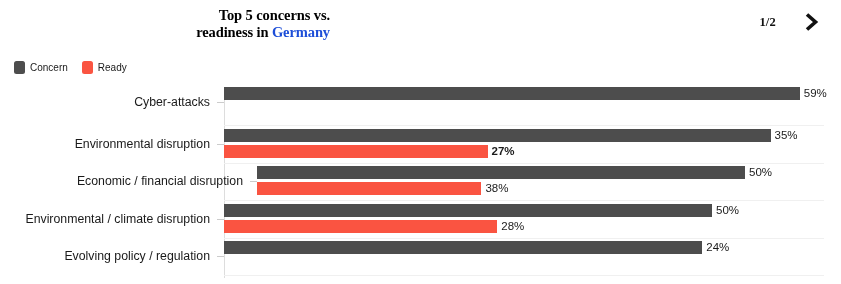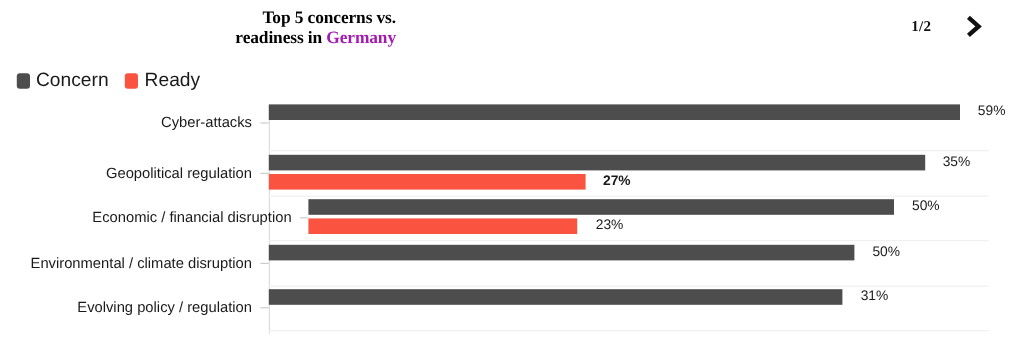--- a/index.html
+++ b/index.html
@@ -30,21 +30,21 @@
     top: 7px;
     width: 320px;
     font-family: "Liberation Serif", serif;
     font-weight: bold;
     font-size: 14.5px;
     line-height: 16.5px;
     letter-spacing: -0.1px;
     color: #000000;
   }
   #chart-title .country {
-    color: #a21caf;
+    color: #1d4ed8;
   }
 
   #pager {
     position: absolute;
     right: 17px;
     top: 9px;
     display: flex;
     align-items: center;
     gap: 22px;
   }
@@ -78,21 +78,21 @@
     align-items: center;
     gap: 5px;
   }
   .legend-swatch {
     width: 11px;
     height: 13px;
     border-radius: 2.5px;
     display: block;
   }
   .legend-label {
-    font-size: 16px;
+    font-size: 10px;
     color: #1a1a1a;
     line-height: 13px;
   }
 
   
   #plot {
     position: absolute;
     left: 0;
     top: 86px;
     width: 841px;
@@ -154,21 +154,21 @@
     top: 0;
     height: 13px;
   }
   .bar-value {
     position: absolute;
     top: -1px;
     font-size: 11.5px;
     line-height: 14px;
     color: #1a1a1a;
     white-space: nowrap;
-    padding-left: 15px;
+    padding-left: 4px;
   }
 </style>
 </head>
 <body>
 
 <div id="header">
 
   <div id="chart-title">
     <span>Top 5 concerns vs.</span><br>
     <span>readiness in </span><span class="country">Germany</span>
@@ -207,53 +207,57 @@
   <div id="bars">
       <div class="bar-group" style="top: 0;">
         <div class="cat-label">Cyber-attacks</div>
         <div class="tick"></div>
         <div class="bar-row concern" style="width: 605.12px;">
           <div class="bar" title="Cyber-attacks — Concern 59%" style="width: 575.84px; background: rgb(77, 77, 77);"></div>
           <span class="bar-value" style="left: 575.84px;">59%</span>
         </div>
       </div>
       <div class="bar-group" style="top: 41.5px;">
-        <div class="cat-label">Geopolitical regulation</div>
+        <div class="cat-label">Environmental disruption</div>
         <div class="tick"></div>
         <div class="bar-row concern" style="width: 605.12px;">
           <div class="bar" title="Geopolitical disruption — Concern 56%" style="width: 546.56px; background: rgb(77, 77, 77);"></div>
           <span class="bar-value" style="left: 546.56px;">35%</span>
         </div>
         <div class="bar-row ready" style="width: 605.12px;">
           <div class="bar" title="Geopolitical disruption — Ready 27%" style="width: 263.52px; background: rgb(250, 84, 65);"></div>
           <span class="bar-value" style="left: 263.52px; font-weight: bold;">27%</span>
         </div>
       </div>
       <div class="bar-group" style="top: 79px; margin-left: 33px;">
         <div class="cat-label">Economic / financial disruption</div>
         <div class="tick"></div>
         <div class="bar-row concern" style="width: 605.12px;">
           <div class="bar" title="Economic / financial disruption — Concern 50%" style="width: 488px; background: rgb(77, 77, 77);"></div>
           <span class="bar-value" style="left: 488px;">50%</span>
         </div>
         <div class="bar-row ready" style="width: 605.12px;">
           <div class="bar" title="Economic / financial disruption — Ready 23%" style="width: 224.48px; background: rgb(250, 84, 65);"></div>
-          <span class="bar-value" style="left: 224.48px;">23%</span>
+          <span class="bar-value" style="left: 224.48px;">38%</span>
         </div>
       </div>
       <div class="bar-group" style="top: 116.5px;">
         <div class="cat-label">Environmental / climate disruption</div>
         <div class="tick"></div>
         <div class="bar-row concern" style="width: 605.12px;">
           <div class="bar" title="Environmental / climate disruption — Concern 50%" style="width: 488px; background: rgb(77, 77, 77);"></div>
           <span class="bar-value" style="left: 488px;">50%</span>
         </div>
+        <div class="bar-row ready" style="width: 605.12px;">
+          <div class="bar" title="Environmental / climate disruption — Ready 28%" style="width: 273.28px; background: rgb(250, 84, 65);"></div>
+          <span class="bar-value" style="left: 273.28px;">28%</span>
+        </div>
       </div>
       <div class="bar-group" style="top: 154px;">
         <div class="cat-label">Evolving policy / regulation</div>
         <div class="tick"></div>
         <div class="bar-row concern" style="width: 605.12px;">
           <div class="bar" title="Evolving policy / regulation — Concern 49%" style="width: 478.24px; background: rgb(77, 77, 77);"></div>
-          <span class="bar-value" style="left: 478.24px;">31%</span>
+          <span class="bar-value" style="left: 478.24px;">24%</span>
         </div>
       </div>
     </div>
 </div>
 
 </body></html>

